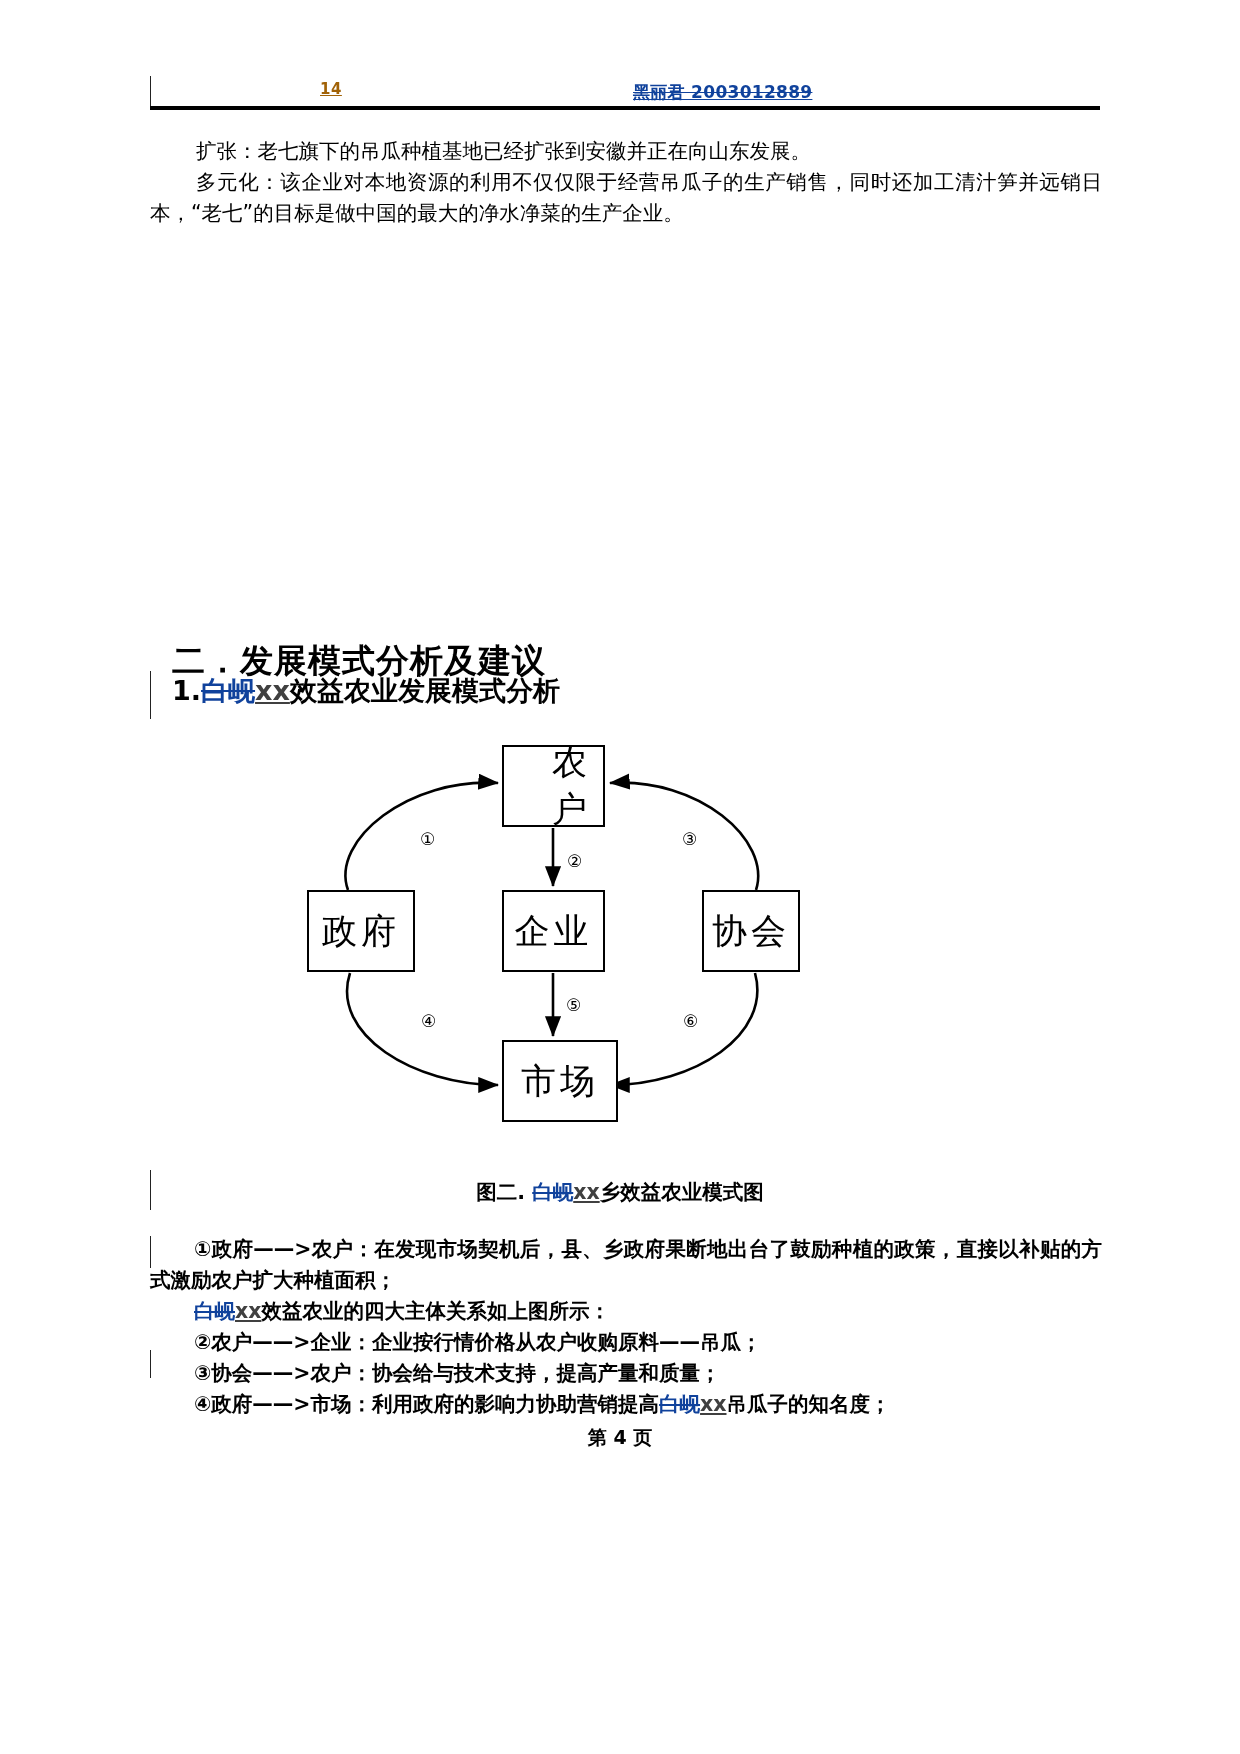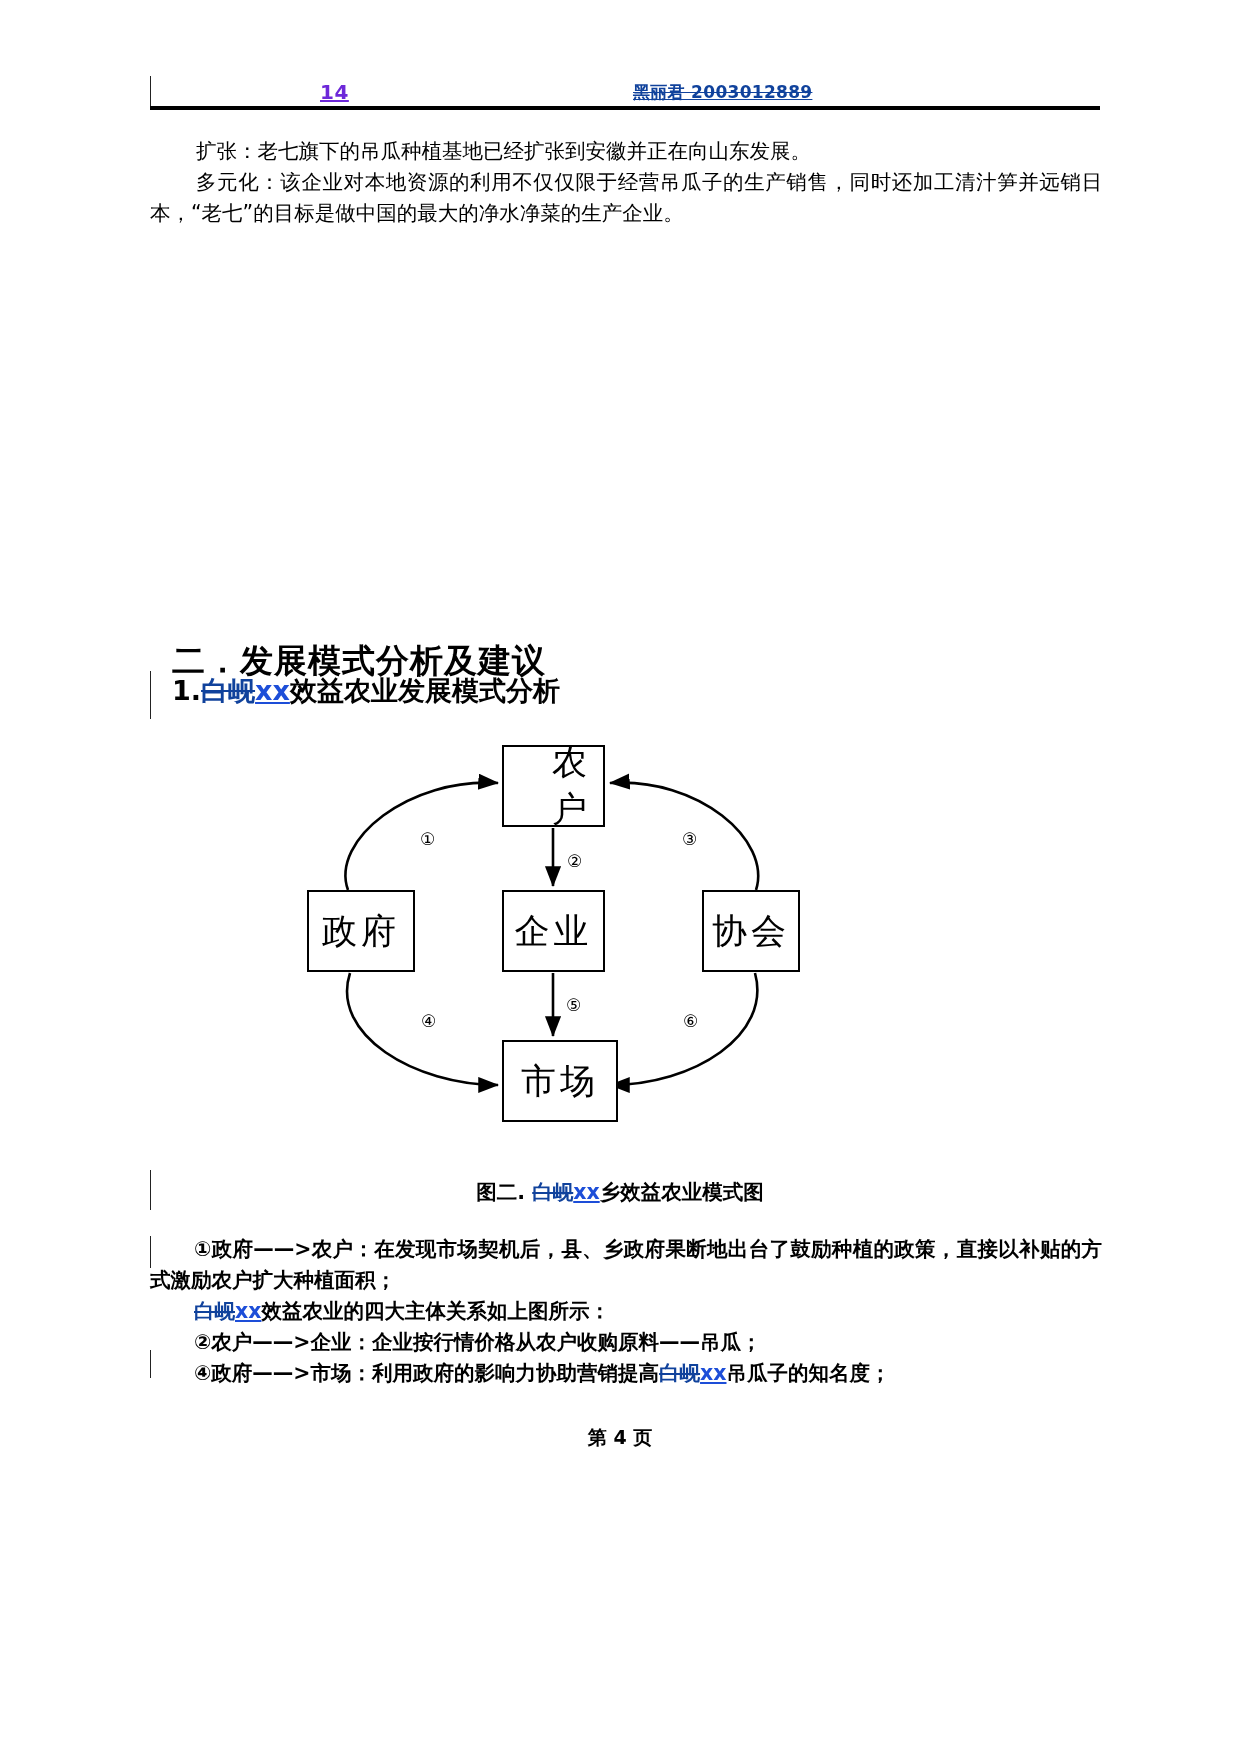--- a/index.html
+++ b/index.html
@@ -36,23 +36,23 @@
     left: 0px;
     top: 4px;
     width: 0;
     height: 30px;
     border-left: 1.6px solid #222;
   }
   .header-page-num {
     position: absolute;
     left: 170px;
     top: 8px;
-    font-size: 20px;
-    font-weight: bold;
-    color: #6d28d9;
+    font-size: 15px;
+    font-weight: bold;
+    color: #a16207;
     text-decoration: underline;
     letter-spacing: 0.5px;
   }
   .header-author {
     position: absolute;
     left: 483px;
     top: 9px;
     font-size: 17px;
     font-weight: bold;
     color: #10429c;
@@ -119,21 +119,21 @@
     font-size: 27px;
     font-weight: bold;
     white-space: nowrap;
     letter-spacing: 0px;
   }
   .rev-strike {
     color: #10429c;
     text-decoration: line-through;
   }
   .rev-ins {
-    color: #1d4ed8;
+    color: #404040;
     text-decoration: underline;
   }
 
   
   .diagram {
     position: absolute;
     left: 270px;
     top: 735px;
     width: 560px;
     height: 400px;
@@ -310,20 +310,21 @@
 
   <div class="tail-wrap">
     <div class="tail-bar-1"></div>
     <div class="tail-bar-2"></div>
 
     <div class="tail-lines">
       <p class="ti">①政府——&gt;农户：在发现市场契机后，县、乡政府果断地出台了鼓励种植的政策，直接以补贴的方式激励农户扩大种植面积；</p>
 
       <p class="ti"><span class="rev-strike">白岘</span><span class="rev-ins">xx</span><span>效益农业的四大主体关系如上图所示：</span></p>
       <p class="ti">②农户——&gt;企业：企业按行情价格从农户收购原料——吊瓜；</p>
+      <p class="ti">③协会——&gt;农户：协会给与技术支持，提高产量和质量；</p>
 
       <p class="ti"><span>④政府——&gt;市场：利用政府的影响力协助营销提高</span><span class="rev-strike">白岘</span><span class="rev-ins">xx</span><span>吊瓜子的知名度；</span></p>
     </div>
   </div>
 
   <div class="footer">第 4 页</div>
 
 </div>
 
 </body></html>

